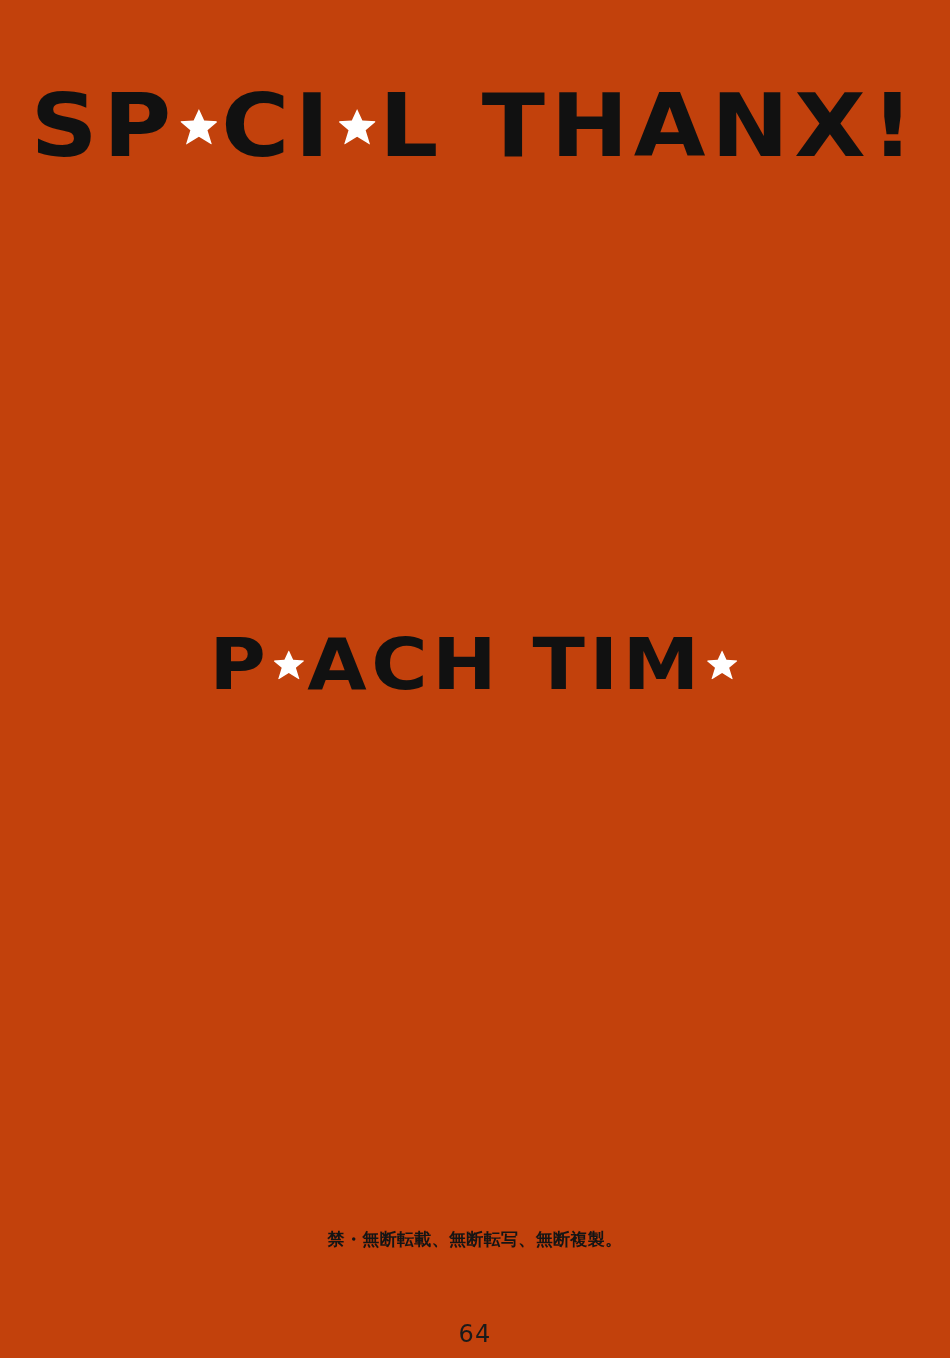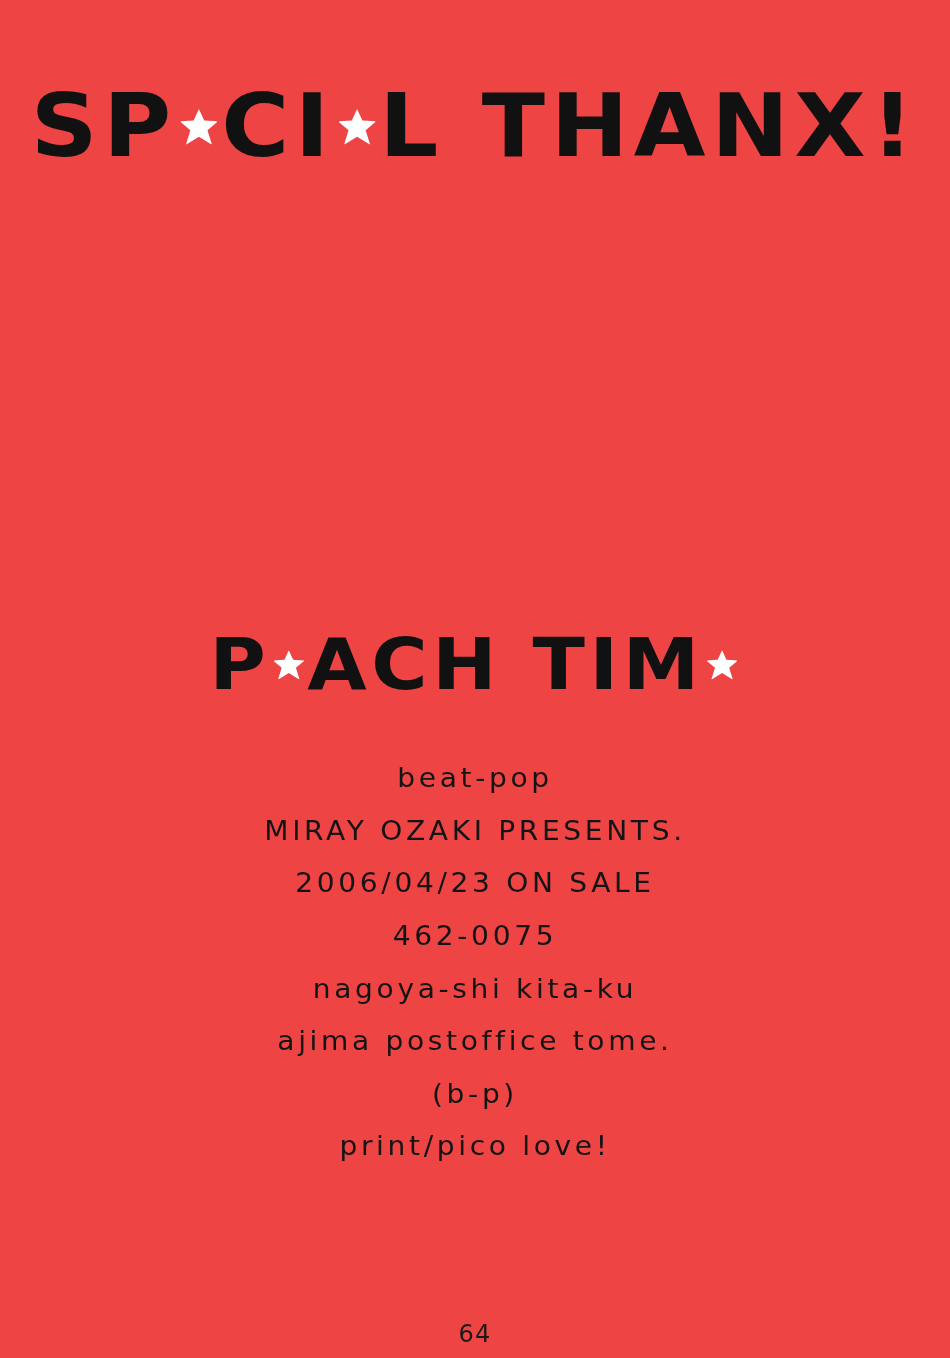--- a/index.html
+++ b/index.html
@@ -12,21 +12,21 @@
     height: 1358px;
     position: relative;
     font-family: "DejaVu Sans", sans-serif;
     color: #1a1a1a;
     overflow: hidden;
   }
 
   .page {
     position: absolute;
     inset: 0;
-    background: #ef4444;
+    background: #c2410c;
   }
 
   
   .display-heading {
     text-align: center;
     font-family: "DejaVu Sans", sans-serif;
     font-weight: bold;
     color: #111111;
     letter-spacing: 0.06em;
     line-height: 1;
@@ -141,27 +141,18 @@
 
   <div id="thanx-heading" class="display-heading">
     <span class="heading-text">SP</span><span class="flower"></span><span class="heading-text">CI</span><span class="flower"></span><span class="heading-text">L THANX!</span>
   </div>
 
 
   <div id="peachtime-heading" class="display-heading">
     <span class="heading-text">P</span><span class="flower"></span><span class="heading-text">ACH TIM</span><span class="flower"></span><span class="heading-text"></span>
   </div>
 
-  <div id="peach-list" class="credit-list">
-    <div class="credit-line lowercase">beat-pop</div>
-    <div class="credit-line">MIRAY OZAKI PRESENTS.</div>
-    <div class="credit-line">2006/04/23 ON SALE</div>
-    <div class="credit-line">462-0075</div>
-    <div class="credit-line lowercase">nagoya-shi kita-ku</div>
-    <div class="credit-line lowercase">ajima postoffice tome.</div>
-    <div class="credit-line lowercase">(b-p)</div>
-    <div class="credit-line lowercase">print/pico love!</div>
-  </div>
 
+  <div id="notice">禁・無断転載、無断転写、無断複製。</div>
 
   <div id="page-number">64</div>
 
 </div>
 
 </body></html>

